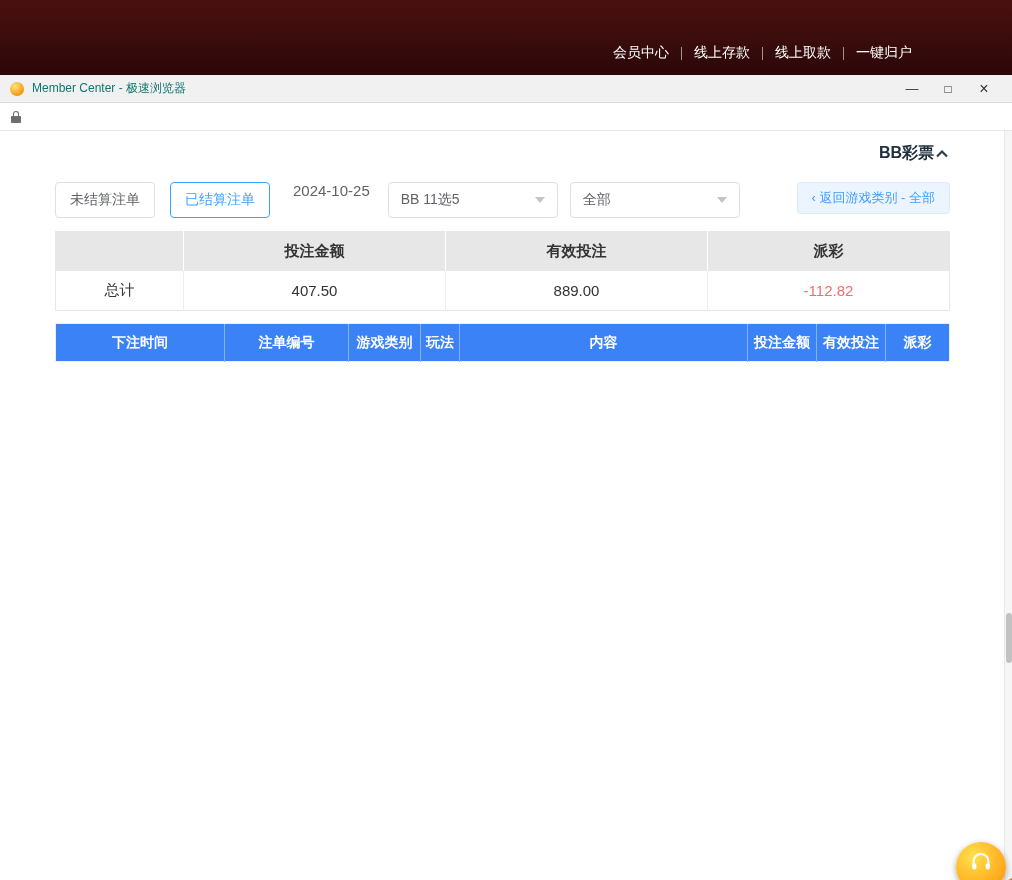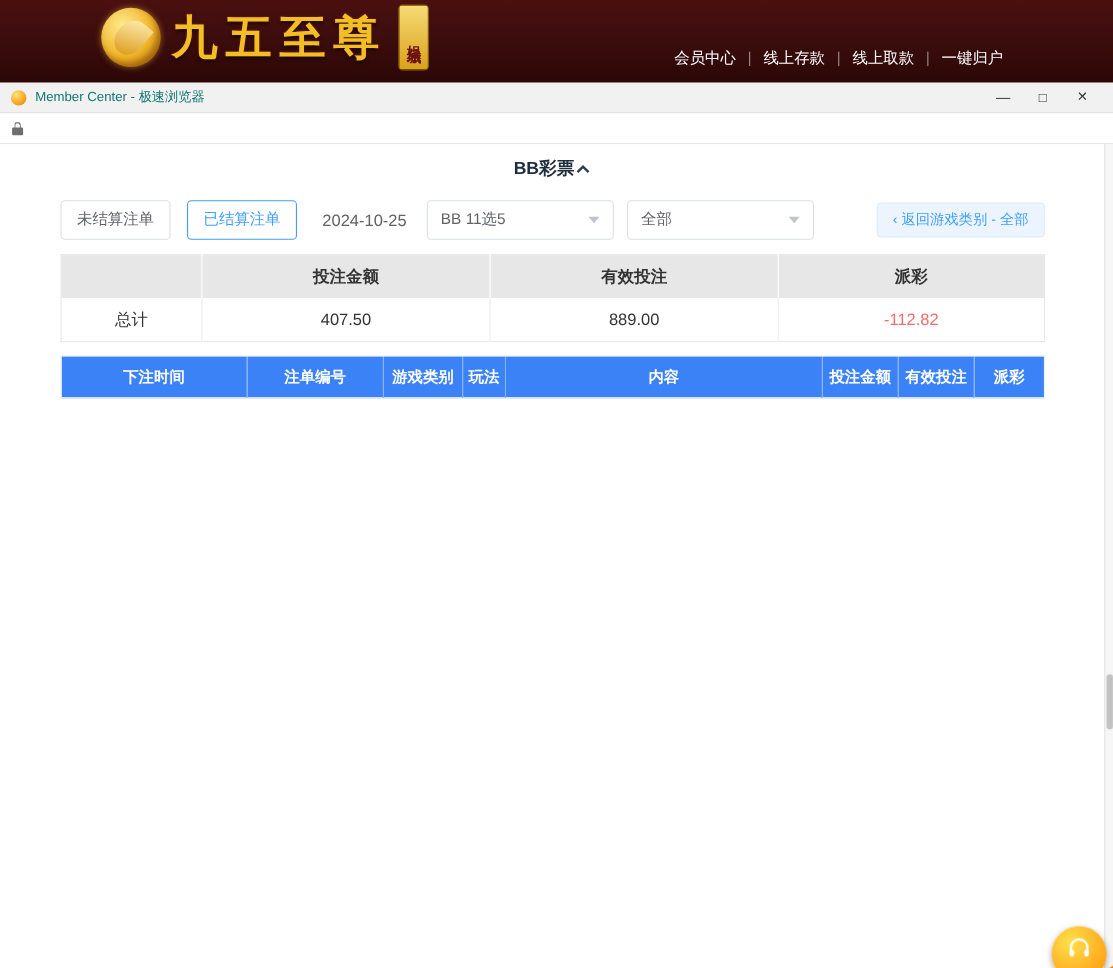--- a/index.html
+++ b/index.html
@@ -45,25 +45,25 @@
     display: flex; align-items: center; padding: 0 11px; }
   .lock { position: relative; width: 10px; height: 12px; margin-right: 8px; display: inline-block; }
   .lock-shackle { position: absolute; top: 0; left: 2px; width: 6px; height: 7px;
     border: 1.5px solid #6e6e6e; border-bottom: none; border-radius: 3px 3px 0 0; }
   .lock-body { position: absolute; bottom: 0; left: 0; width: 10px; height: 7px;
     background: #6e6e6e; border-radius: 1px; }
   .url { font-size: 13px; color: #3c3c3c; }
 
   
   .content { padding: 12px 62px 0 55px; }
-  .section-head { display: flex; align-items: center; justify-content: center; }
+  .section-head { display: flex; align-items: center; justify-content: flex-end; }
   .section-title { font-size: 16px; font-weight: bold; color: #1f2d3d; }
   .collapse-icon { cursor: pointer; display: inline-flex; }
 
-  .filters { margin-top: 18px; display: flex; align-items: center; }
+  .filters { margin-top: 18px; display: flex; }
   .tab-btn { height: 36px; padding: 0 14px; background: #fff; border: 1px solid #dcdfe6;
     border-radius: 4px; font-size: 14px; color: #606266; cursor: pointer;
     font-family: inherit; }
   .tab-btn + .tab-btn { margin-left: 15px; }
   .tab-btn.active { border-color: #409eff; color: #409eff; }
   .date-text { margin: 0 18px 0 23px; font-size: 15px; color: #606266; cursor: pointer; }
   .select { width: 170px; height: 36px; border: 1px solid #dcdfe6; border-radius: 4px;
     display: flex; align-items: center; justify-content: space-between; padding: 0 12px;
     font-size: 14px; color: #606266; cursor: pointer; background: #fff; }
   .select + .select { margin-left: 12px; }
@@ -101,25 +101,20 @@
     background: radial-gradient(circle at 35% 30%, #ffe14d, #ffa317 75%, #f07c00);
     box-shadow: 0 2px 6px rgba(0,0,0,.35); display: flex; align-items: flex-start; justify-content: center;
     padding-top: 8px; cursor: pointer; z-index: 5; }
   .chat-fab::after { content: ""; position: absolute; right: -6px; bottom: 2px; width: 0; height: 0;
     border-left: 14px solid transparent; border-bottom: 16px solid #f07c00; transform: rotate(18deg); }
 </style>
 </head>
 <body>
 
 <div class="banner">
-  <div class="logo">
-    <div class="logo-coin"></div>
-    <div class="logo-text">九五至尊</div>
-    <div class="logo-badge">娱乐城</div>
-  </div>
   <div class="banner-nav">
     <a>会员中心</a>
     <span class="nav-sep"></span>
     <a>线上存款</a>
     <span class="nav-sep"></span>
     <a>线上取款</a>
     <span class="nav-sep"></span>
     <a>一键归户</a>
   </div>
 </div>

